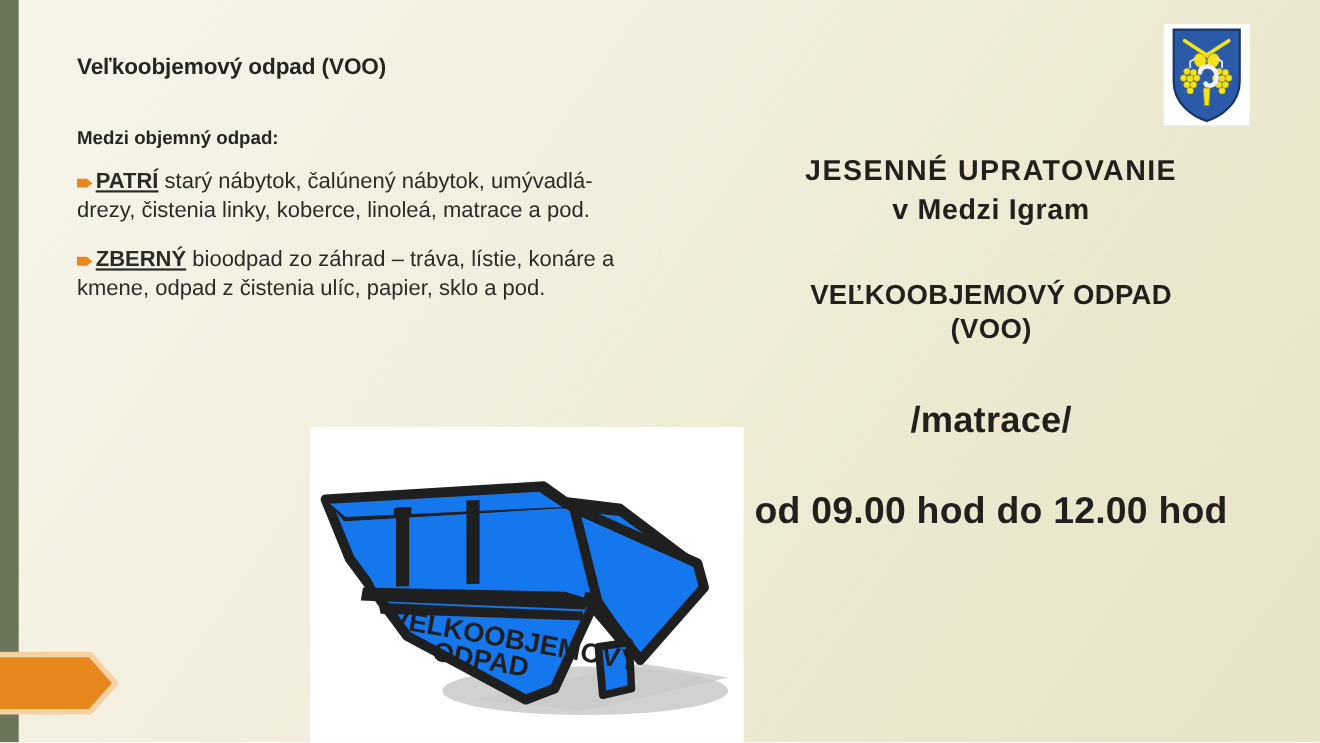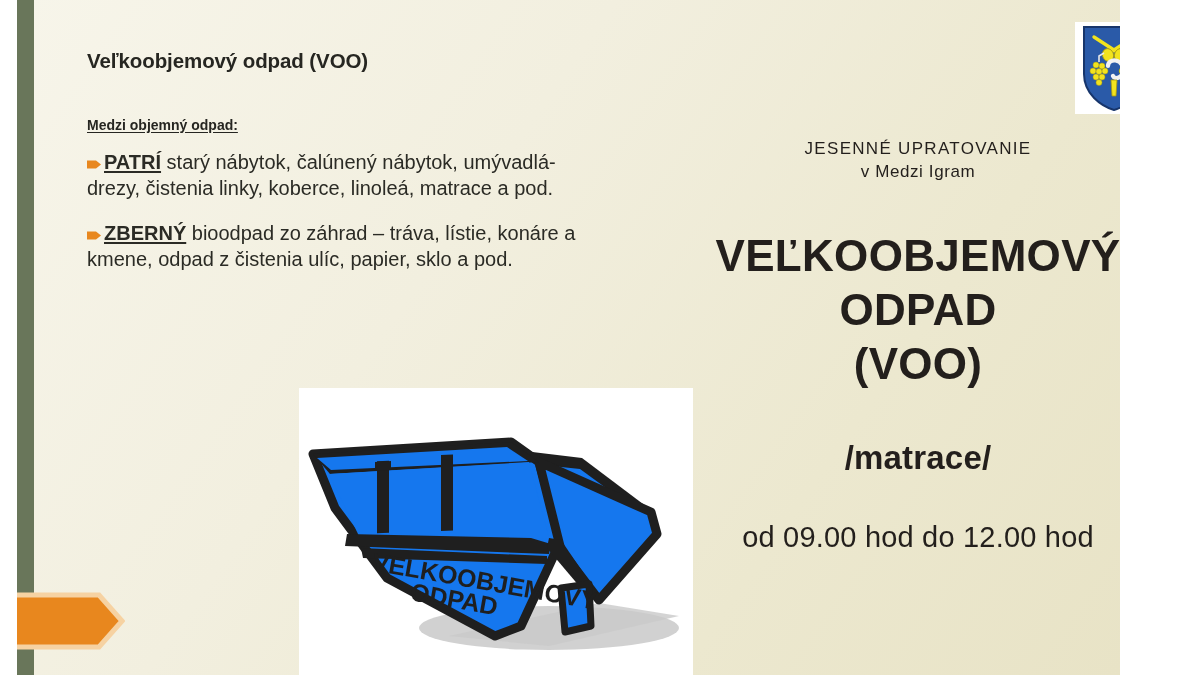--- a/index.html
+++ b/index.html
@@ -8,25 +8,24 @@
   }
   body {
     width: 1200px;
     height: 675px;
     overflow: hidden;
     font-family: "Liberation Sans", sans-serif;
   }
 
   #slide {
     position: relative;
-    width: 1103px;
+    width: 1200px;
     height: 675px;
     background: linear-gradient(125deg, #f7f5ea 0%, #f2efdf 38%, #ece8cf 72%, #e8e3c6 100%);
     overflow: hidden;
-    margin-left: 17px;
   }
 
   
   .left-stripe {
     position: absolute;
     left: 0; top: 0;
     width: 17px; height: 675px;
     background: #69765a;
   }
 
@@ -58,23 +57,22 @@
 
   .body-para {
     font-size: 20.5px;
     line-height: 1.32;
     margin: 0 0 22px 0;
     font-weight: 400;
     color: #2b2b25;
   }
 
   .sub-title {
-    font-size: 14px;
-    font-weight: bold;
-    text-decoration: underline;
+    font-size: 17px;
+    font-weight: bold;
     text-underline-offset: 2px;
     margin: 0 0 16px 0;
     display: inline-block;
   }
 
   .bullet-block {
     position: relative;
     font-size: 20px;
     line-height: 1.33;
     margin: 0 0 18px 0;
@@ -96,48 +94,48 @@
   
   .right-col {
     position: absolute;
     left: 648px;
     top: 138px;
     width: 506px;
     text-align: center;
     color: #231f1c;
   }
   .r-head-1 {
-    font-size: 17px;
-    font-weight: normal;
+    font-size: 26px;
+    font-weight: bold;
     letter-spacing: 1.3px;
     line-height: 1.33;
     margin: 0;
   }
   .r-head-1 .line2 {
     letter-spacing: 0.6px;
     display: block;
   }
   .r-big {
-    font-size: 44px;
+    font-size: 25px;
     font-weight: bold;
     line-height: 1.22;
     letter-spacing: 0.3px;
     margin: 46px 0 0 0;
   }
   .r-big .voo-paren { font-weight: bold; }
   .r-date {
     font-size: 33px;
     font-weight: bold;
     line-height: 1.2;
     letter-spacing: 0.2px;
     margin: 48px 0 0 0;
   }
   .r-hours {
-    font-size: 29px;
-    font-weight: normal;
+    font-size: 34px;
+    font-weight: bold;
     letter-spacing: 0.2px;
     margin: 43px 0 0 0;
   }
 
   
   .skip-panel {
     position: absolute;
     left: 282px;
     top: 388px;
     width: 394px;

